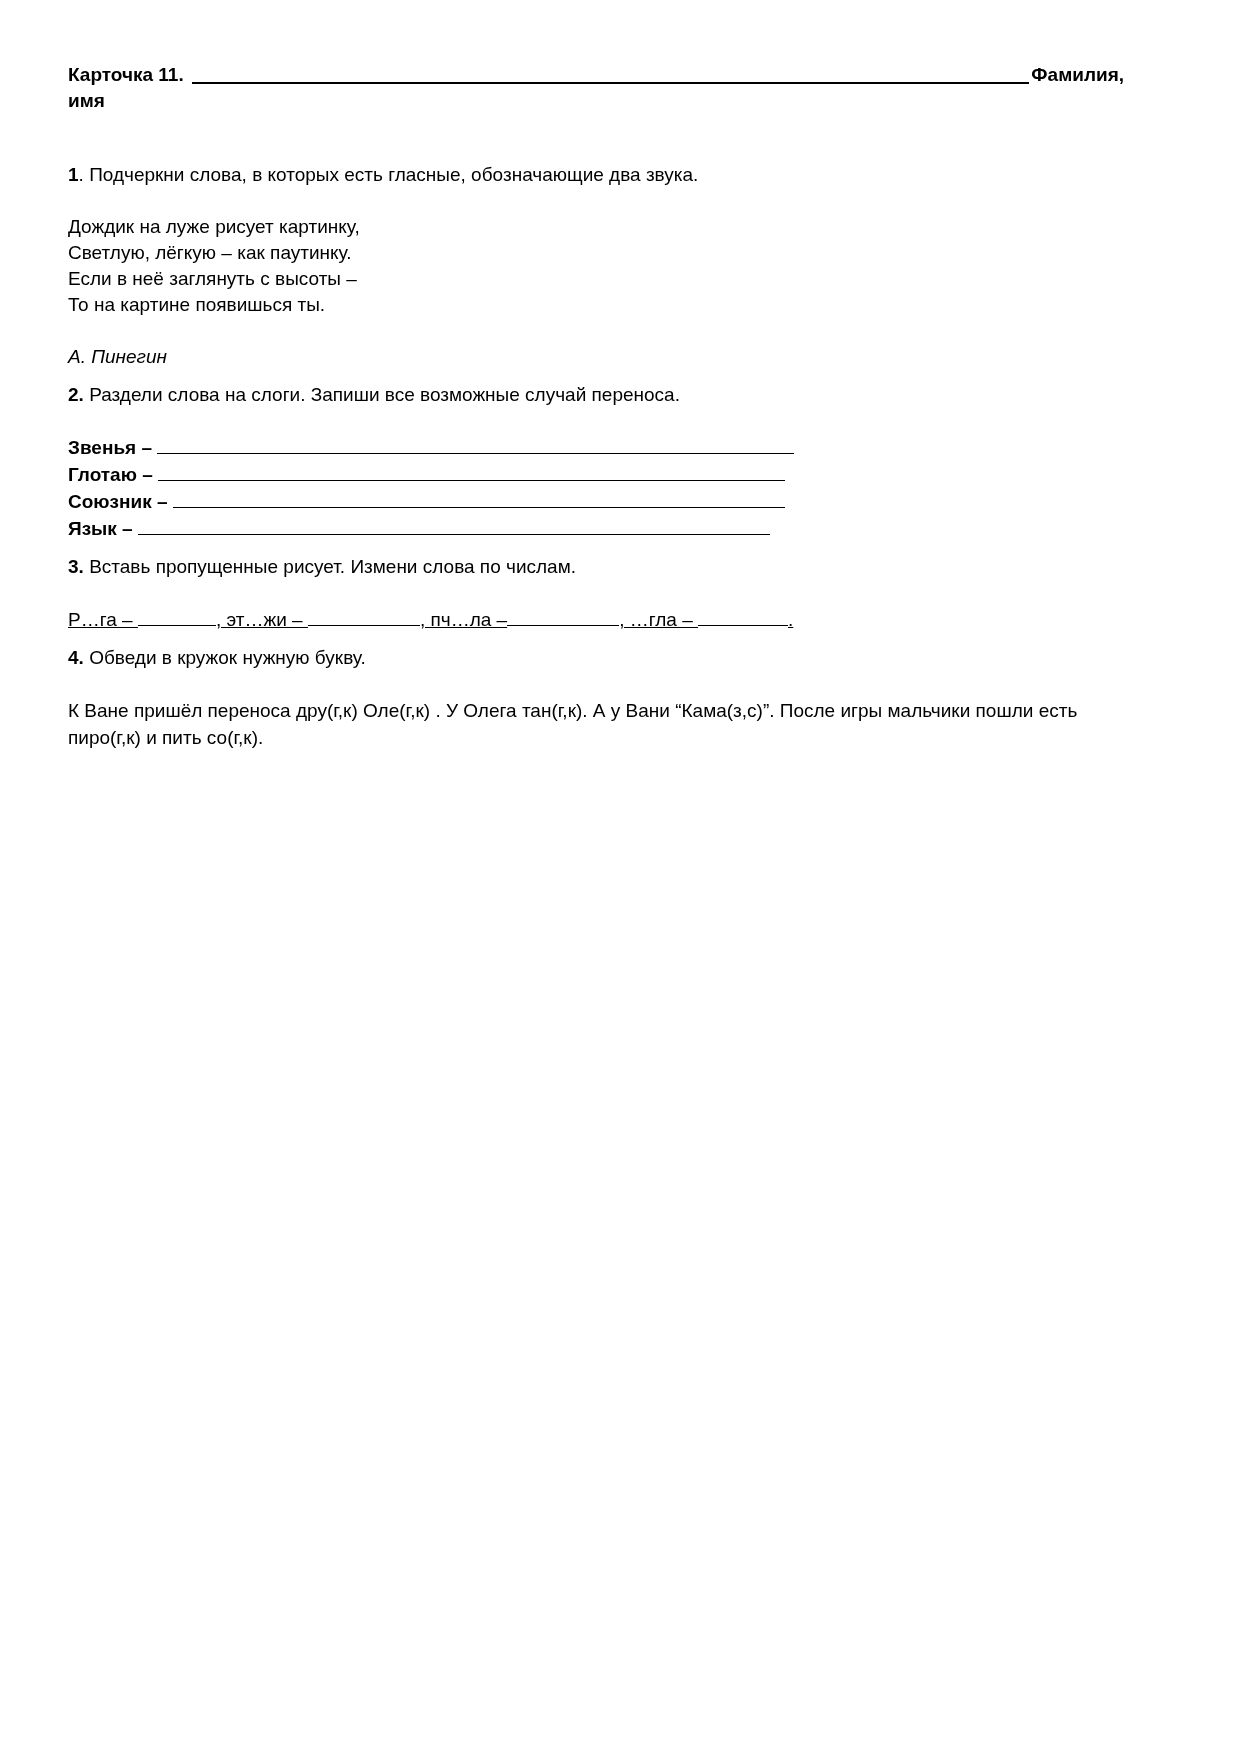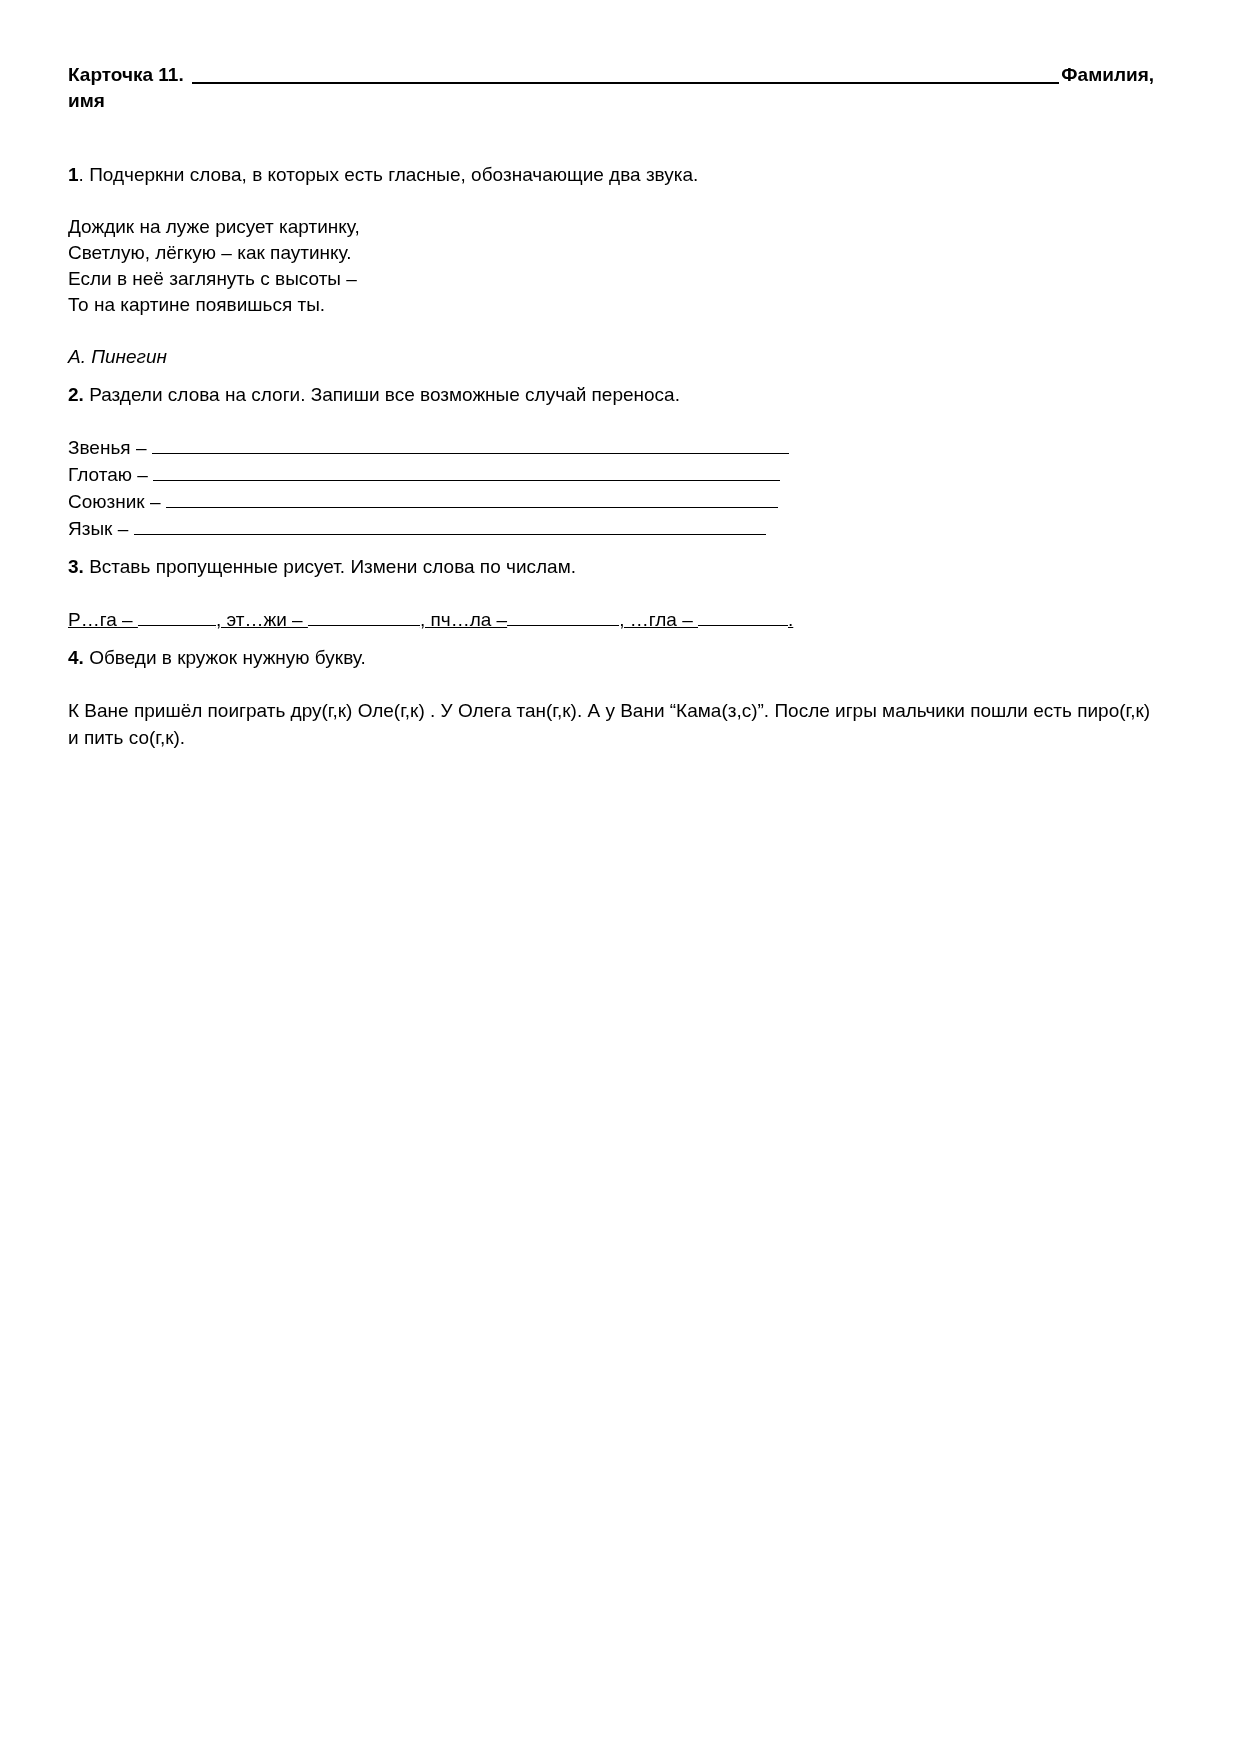--- a/index.html
+++ b/index.html
@@ -12,21 +12,21 @@
     font-size: 19px;
     color: #000000;
     -webkit-font-smoothing: antialiased;
   }
   .page {
     position: relative;
     width: 1240px;
     min-height: 1754px;
     box-sizing: border-box;
     background: #ffffff;
-    padding: 62px 86px 40px 68px;
+    padding: 62px 116px 40px 68px;
   }
 
   
   .header-row {
     display: flex;
     align-items: flex-end;
     font-weight: bold;
     line-height: 26px;
   }
   .header-title { white-space: nowrap; }
@@ -62,20 +62,21 @@
   
   .blank {
     display: inline-block;
     border-bottom: 1px solid #000;
     height: 16px;
     vertical-align: baseline;
   }
   .syllable-list {
     margin-top: 26px;
     line-height: 27px;
+    font-weight: bold;
   }
   .syllable-row { white-space: nowrap; }
   .blank-w1 { width: 637px; }
   .blank-w2 { width: 627px; }
   .blank-w3 { width: 612px; }
   .blank-w4 { width: 632px; }
 
   .fill-line {
     margin-top: 26px;
     line-height: 27px;
@@ -133,15 +134,15 @@
   </div>
 
   <div class="fill-line">
     <span>Р…га – </span><span class="blank blank-s1"></span><span>, эт…жи – </span><span class="blank blank-s2"></span><span>, пч…ла –</span><span class="blank blank-s3"></span><span>, …гла – </span><span class="blank blank-s4"></span><span>.</span>
   </div>
 
   <div class="task-heading">
     <span class="task-num">4.</span><span> Обведи в кружок нужную букву.</span>
   </div>
 
-  <div class="circle-text">К Ване пришёл поиграть дру(г,к) Оле(г,к) . У Олега тан(г,к). А у Вани “Кама(з,с)”. После игры мальчики пошли есть пиро(г,к) и пить со(г,к).</div>
+  <div class="circle-text">К Ване пришёл переноса дру(г,к) Оле(г,к) . У Олега тан(г,к). А у Вани “Кама(з,с)”. После игры мальчики пошли есть пиро(г,к) и пить со(г,к).</div>
 
 </div>
 
 </body></html>

